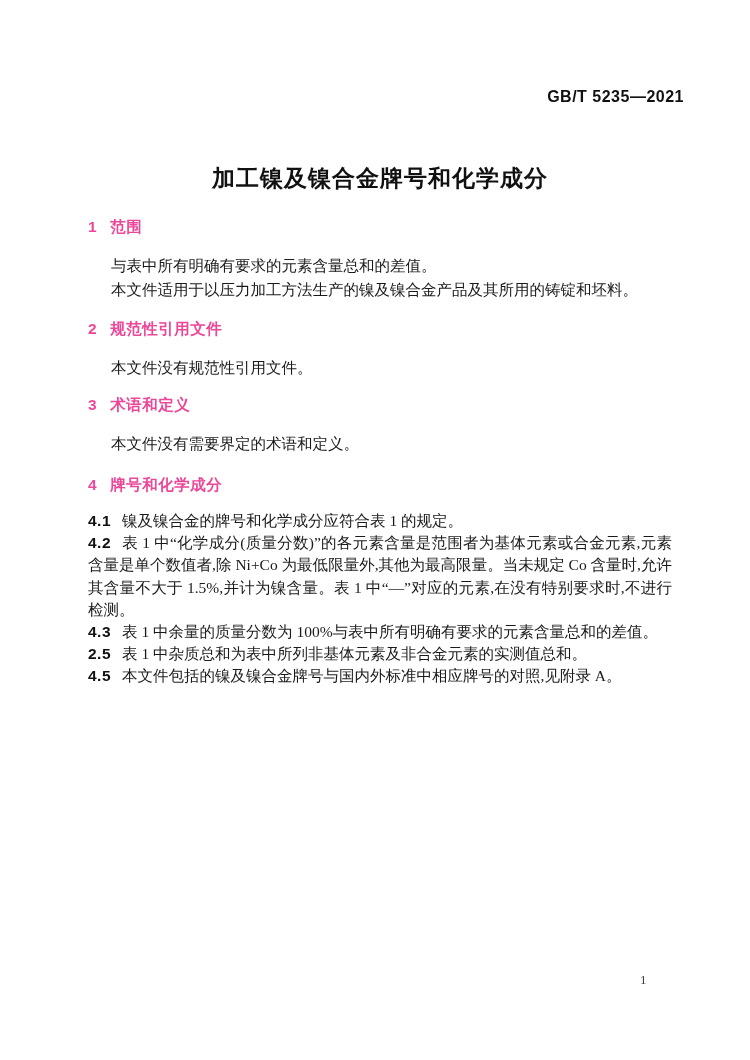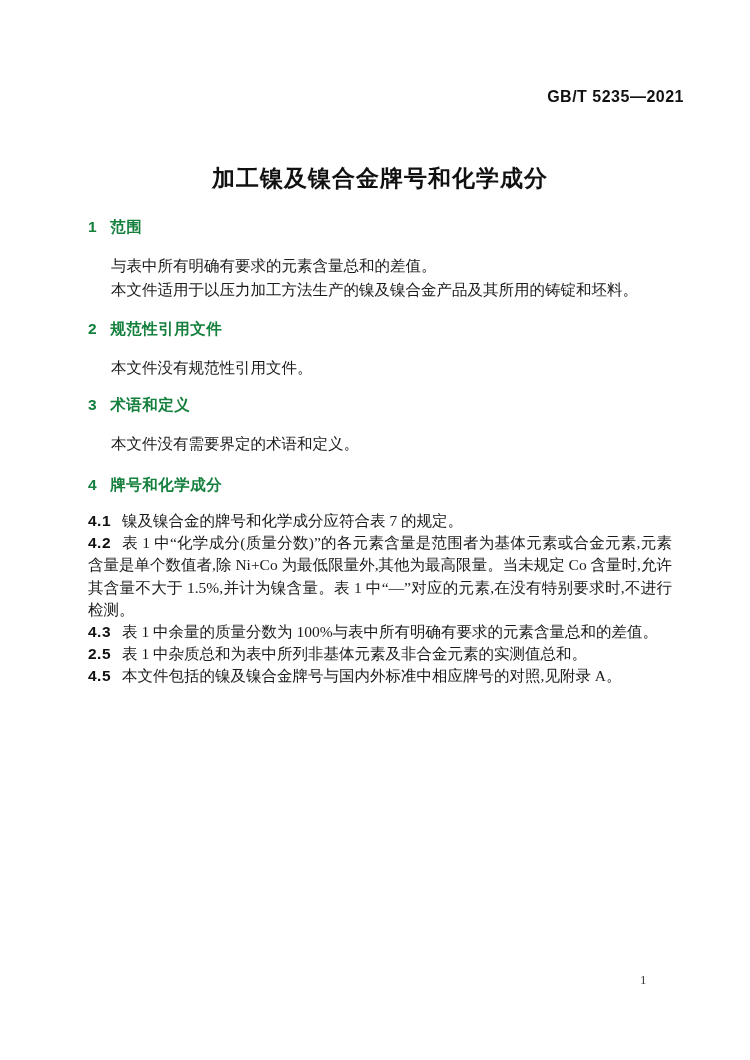--- a/index.html
+++ b/index.html
@@ -42,21 +42,21 @@
   }
   
   .sec-heading {
     position: absolute;
     left: 88px;
     width: 584px;
     font-family: "Liberation Sans", sans-serif;
     font-weight: bold;
     font-size: 15.5px;
     line-height: 1;
-    color: #15803d;
+    color: #ec4899;
     letter-spacing: 0.5px;
   }
   .sec-heading .sec-num {
     display: inline-block;
     margin-right: 13px;
   }
   .h-sec1 { top: 219px; }
   .h-sec2 { top: 321px; }
   .h-sec3 { top: 397px; }
   .h-sec4 { top: 477px; }
@@ -138,21 +138,21 @@
   <div class="body-block b-sec3">
     <p>本文件没有需要界定的术语和定义。</p>
   </div>
 
   <div class="sec-heading h-sec4">
     <span class="sec-num">4</span><span>牌号和化学成分</span>
   </div>
 
   <div class="clause-list">
     <p class="clause">
-      <span class="clause-num">4.1</span><span>镍及镍合金的牌号和化学成分应符合表 7 的规定。</span>
+      <span class="clause-num">4.1</span><span>镍及镍合金的牌号和化学成分应符合表 1 的规定。</span>
     </p>
     <p class="clause">
       <span class="clause-num">4.2</span><span>表 1 中“化学成分(质量分数)”的各元素含量是范围者为基体元素或合金元素,元素含量是单个数值者,除 Ni+Co 为最低限量外,其他为最高限量。当未规定 Co 含量时,允许其含量不大于 1.5%,并计为镍含量。表 1 中“—”对应的元素,在没有特别要求时,不进行检测。</span>
     </p>
     <p class="clause">
       <span class="clause-num">4.3</span><span>表 1 中余量的质量分数为 100%与表中所有明确有要求的元素含量总和的差值。</span>
     </p>
     <p class="clause">
       <span class="clause-num">2.5</span><span>表 1 中杂质总和为表中所列非基体元素及非合金元素的实测值总和。</span>
     </p>

